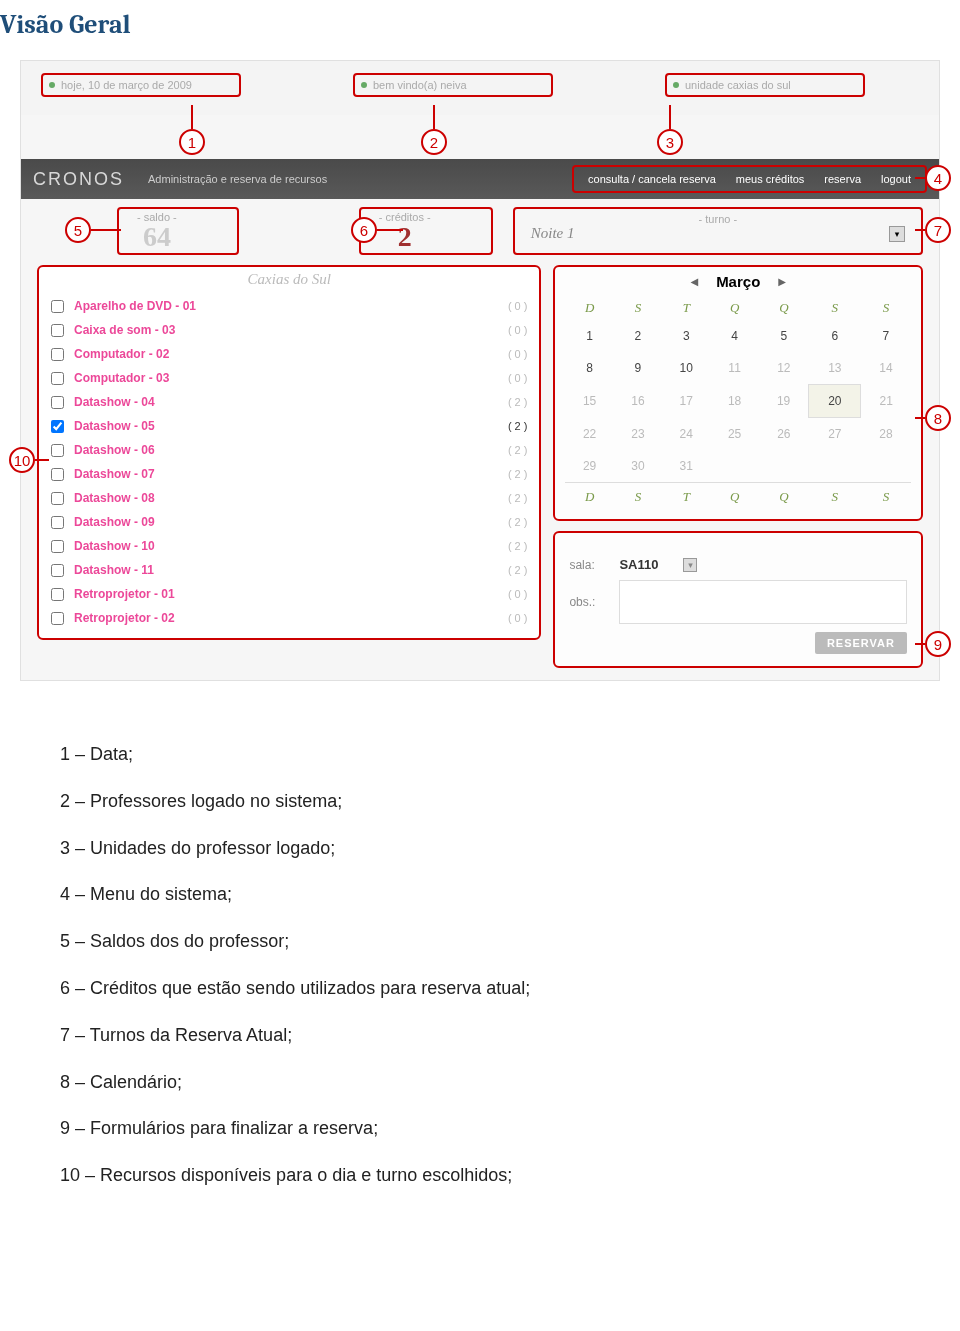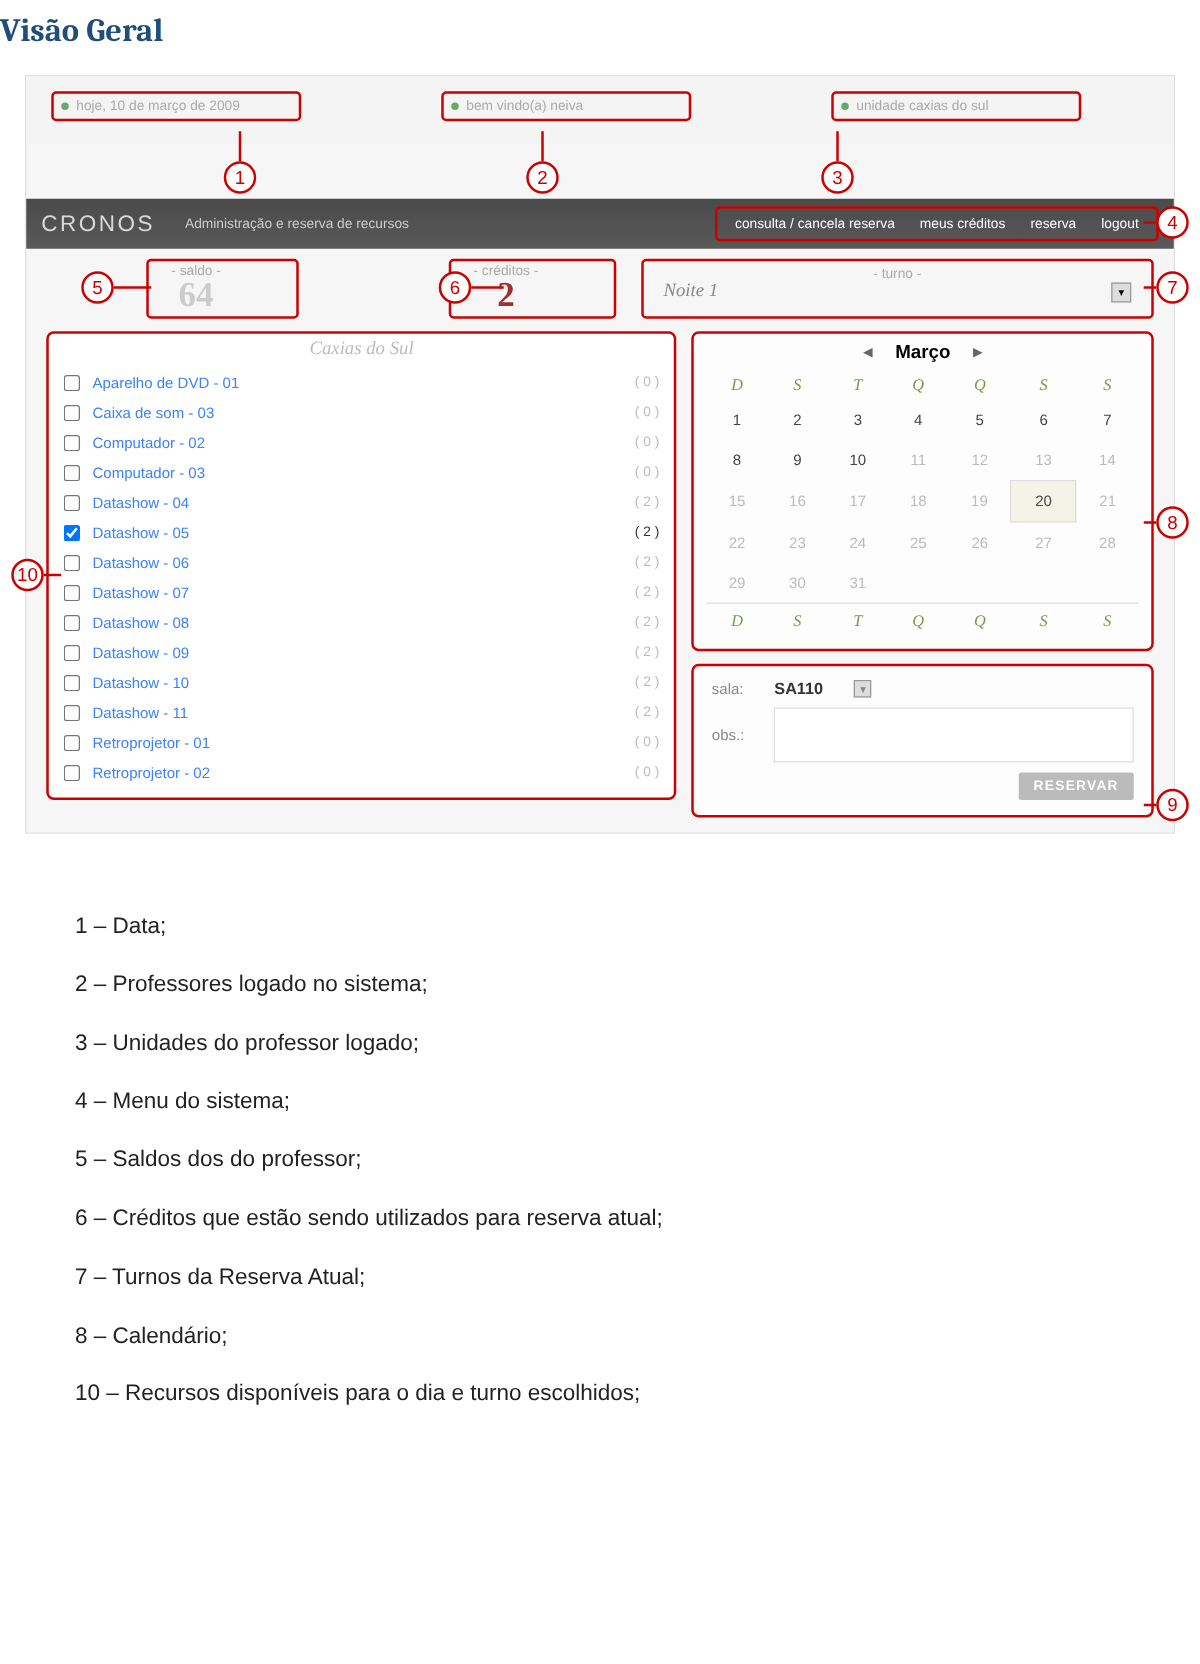--- a/index.html
+++ b/index.html
@@ -38,39 +38,39 @@
   .turno-select .arrow { width: 16px; height: 16px; background: #ddd; border: 1px solid #999; display: inline-flex; align-items: center; justify-content: center; font-size: 9px; }
   
   
   .main-row { display: flex; gap: 12px; padding: 4px 16px 12px; align-items: flex-start; }
   
   
   .resources { border: 2px solid #c00; border-radius: 6px; flex: 1.3; padding: 4px 10px 8px; background: #fff; }
   .res-title { text-align: center; color: #bbb; font-family: Georgia, serif; font-style: italic; font-size: 15px; margin-bottom: 6px; }
   .res-row { display: flex; align-items: center; padding: 5px 2px; font-family: Arial, sans-serif; font-size: 12px; }
   .res-row input { margin-right: 10px; }
-  .res-name { flex: 1; font-weight: normal; color: #3b82f6; }
+  .res-name { flex: 1; font-weight: bold; color: #ec4899; }
   .res-count { color: #bbb; font-size: 11px; }
   .res-count.active { color: #333; }
   
   
   .rightcol { flex: 1; display: flex; flex-direction: column; gap: 10px; }
   
   .calendar { border: 2px solid #c00; border-radius: 6px; padding: 6px 10px 10px; background: #fdfdfd; font-family: Arial, sans-serif; }
   .cal-head { display: flex; align-items: center; justify-content: center; gap: 18px; font-size: 14px; margin-bottom: 6px; }
   .cal-nav { font-size: 10px; color: #666; }
   .cal-month { font-weight: bold; font-size: 15px; }
   .cal-grid { width: 100%; border-collapse: collapse; }
   .cal-grid th { font-family: Georgia, serif; font-style: italic; color: #7a9a4a; font-weight: normal; font-size: 13px; padding: 4px 0; }
   .cal-grid td { text-align: center; font-size: 12px; padding: 9px 0; color: #444; }
   .cal-grid td.dim { color: #bbb; }
   .cal-grid td.today { background: #f3f3e8; border: 1px solid #ddd; }
   .cal-foot th { border-top: 1px solid #ddd; padding-top: 6px; }
   
-  .form-box { border: 2px solid #c00; border-radius: 6px; padding: 10px 14px 12px; background: #fdfdfd; font-family: Arial, sans-serif; font-size: 12px; color: #888; }
+  .form-box { border: 2px solid #c00; border-radius: 6px; padding: 24px 14px 12px; background: #fdfdfd; font-family: Arial, sans-serif; font-size: 12px; color: #888; }
   .form-row { display: flex; align-items: center; gap: 10px; margin-bottom: 8px; }
   .form-row label { width: 40px; }
   .form-row .sel-box { display: flex; align-items: center; gap: 4px; }
   .form-row .sel-box .val { font-weight: bold; color: #333; font-size: 13px; min-width: 60px; }
   .form-row textarea { flex: 1; height: 44px; border: 1px solid #ddd; resize: none; font-family: Arial; font-size: 11px; padding: 3px; }
   .reserve-btn { float: right; background: #bbb; color: #fff; font-size: 11px; letter-spacing: 1px; padding: 5px 12px; border: none; border-radius: 2px; font-weight: bold; }
   
   
   .legend { padding: 20px 60px; font-family: Arial, sans-serif; font-size: 18px; line-height: 2.6; color: #222; }
   .legend p { margin: 0; }
@@ -338,14 +338,15 @@
 
 <div class="legend" id="legend">
     <p>1 – Data;</p>
     <p>2 – Professores logado no sistema;</p>
     <p>3 – Unidades do professor logado;</p>
     <p>4 – Menu do sistema;</p>
     <p>5 – Saldos dos do professor;</p>
     <p>6 – Créditos que estão sendo utilizados para reserva atual;</p>
     <p>7 – Turnos da Reserva Atual;</p>
     <p>8 – Calendário;</p>
+    <p>9 – Formulários para finalizar a reserva;</p>
     <p>10 – Recursos disponíveis para o dia e turno escolhidos;</p>
   </div>
 
 </body></html>

